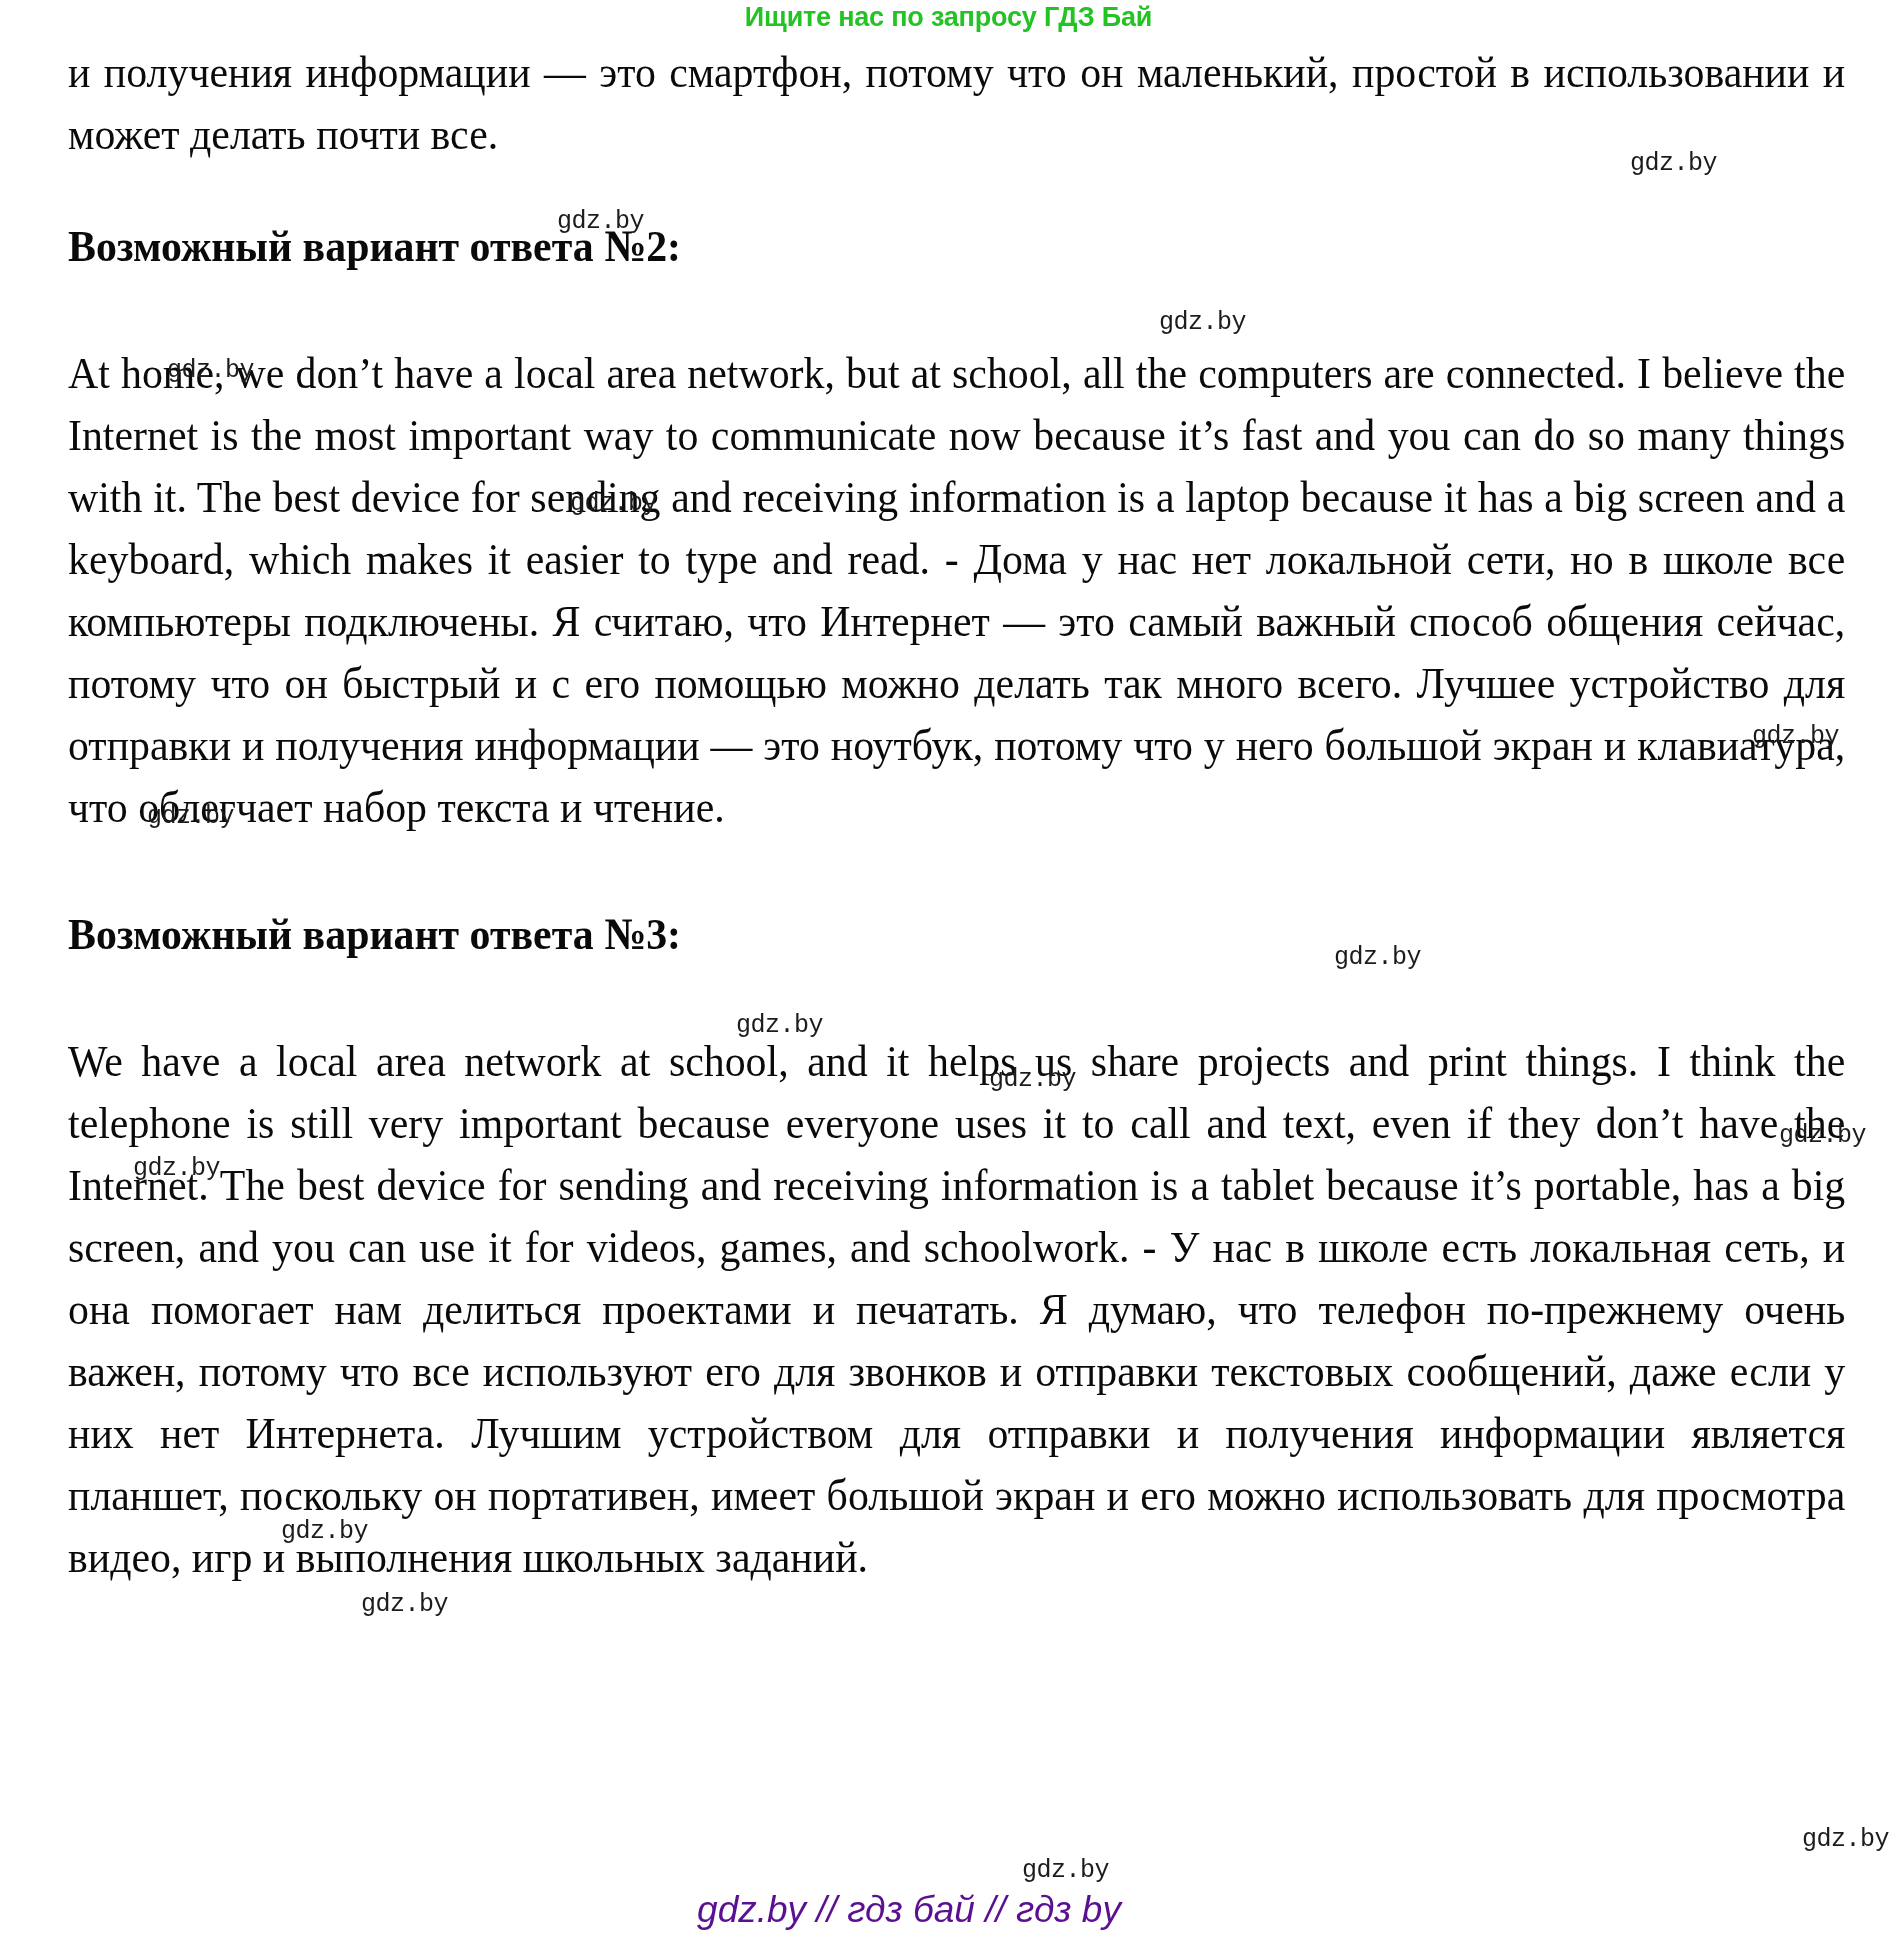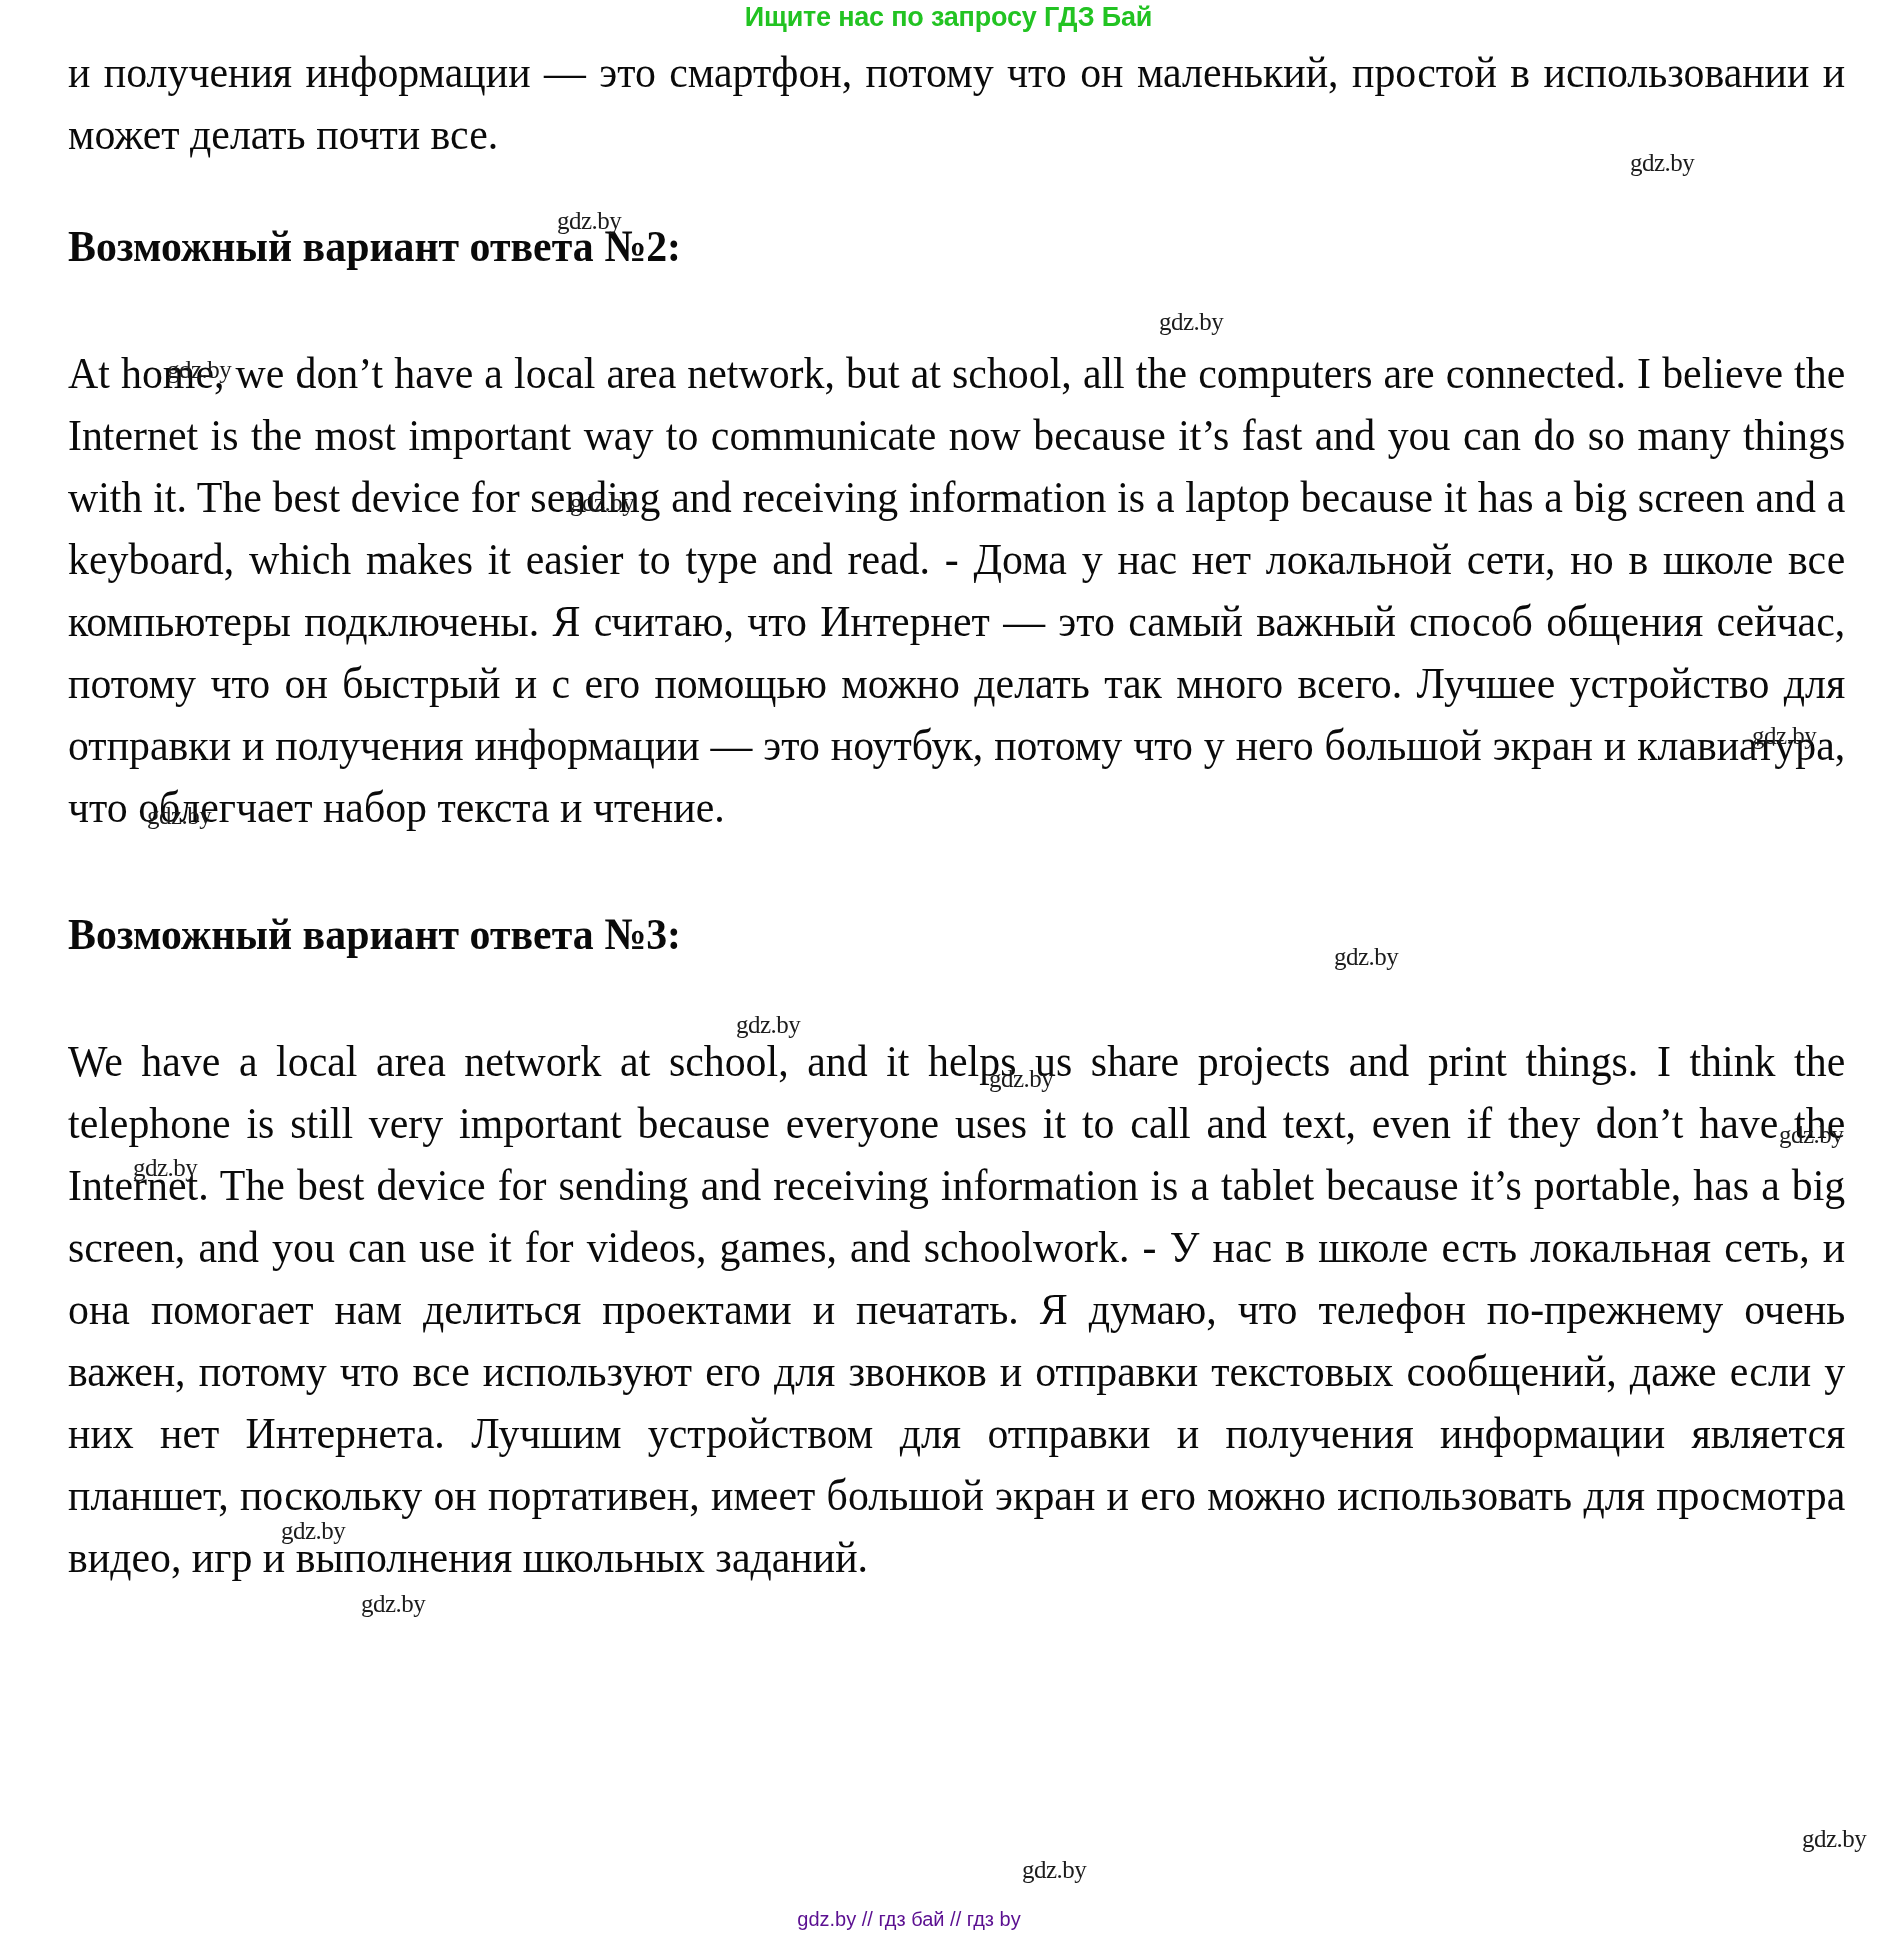--- a/index.html
+++ b/index.html
@@ -65,39 +65,40 @@
     color: #0a0a0a;
     transform: scaleX(0.93);
     transform-origin: left top;
     width: 1911px;
     text-align: left;
   }
 
   
   .wm {
     position: absolute;
-    font-family: Liberation Serif, serif;
+    font-family: Liberation Mono, monospace;
     font-size: 25px;
     color: #1c1c1c;
     white-space: nowrap;
     letter-spacing: -0.5px;
     pointer-events: none;
   }
 
   
   .footer-links {
     position: absolute;
     bottom: 13px;
     left: 0;
     width: 1818px;
     text-align: center;
     font-family: "Liberation Sans", "DejaVu Sans", sans-serif;
-    font-size: 20px;
+    font-size: 37px;
     color: #5b1091;
     white-space: nowrap;
+    font-style: italic;
   }
 </style>
 </head>
 <body>
 
 <div id="page">
 
   <div class="promo-banner">Ищите нас по запросу ГДЗ Бай</div>
 
   <div class="doc-body">

